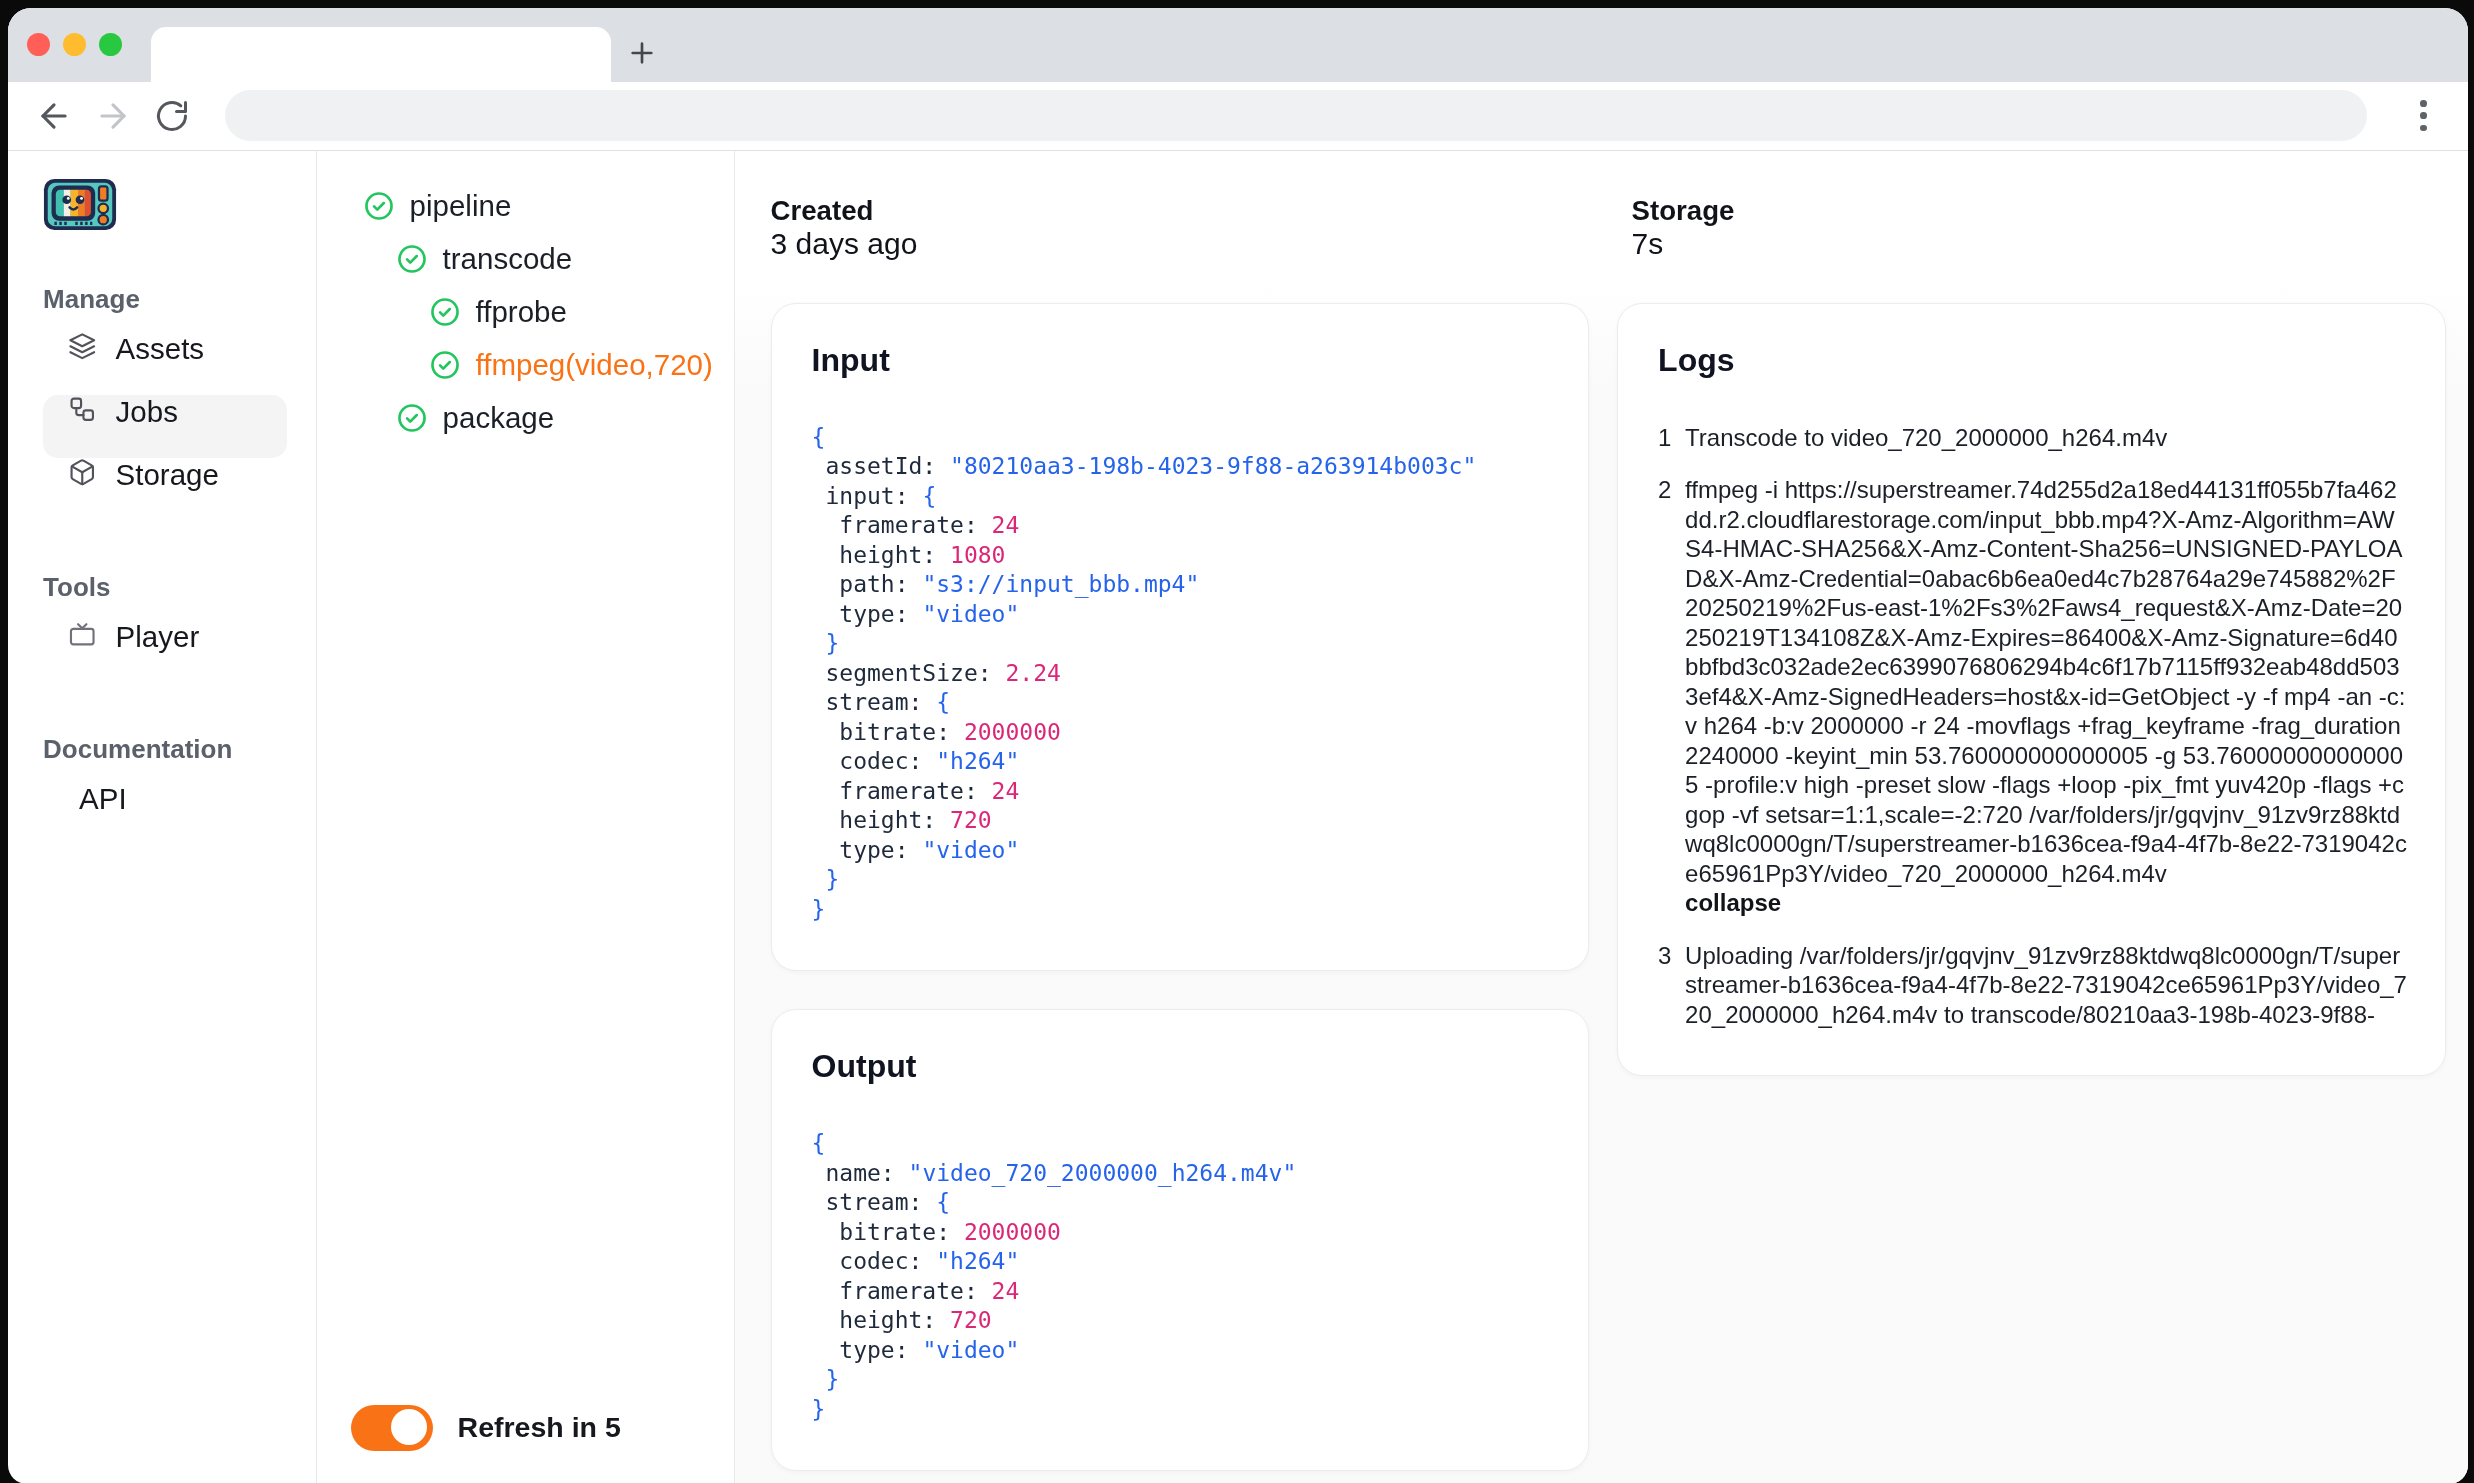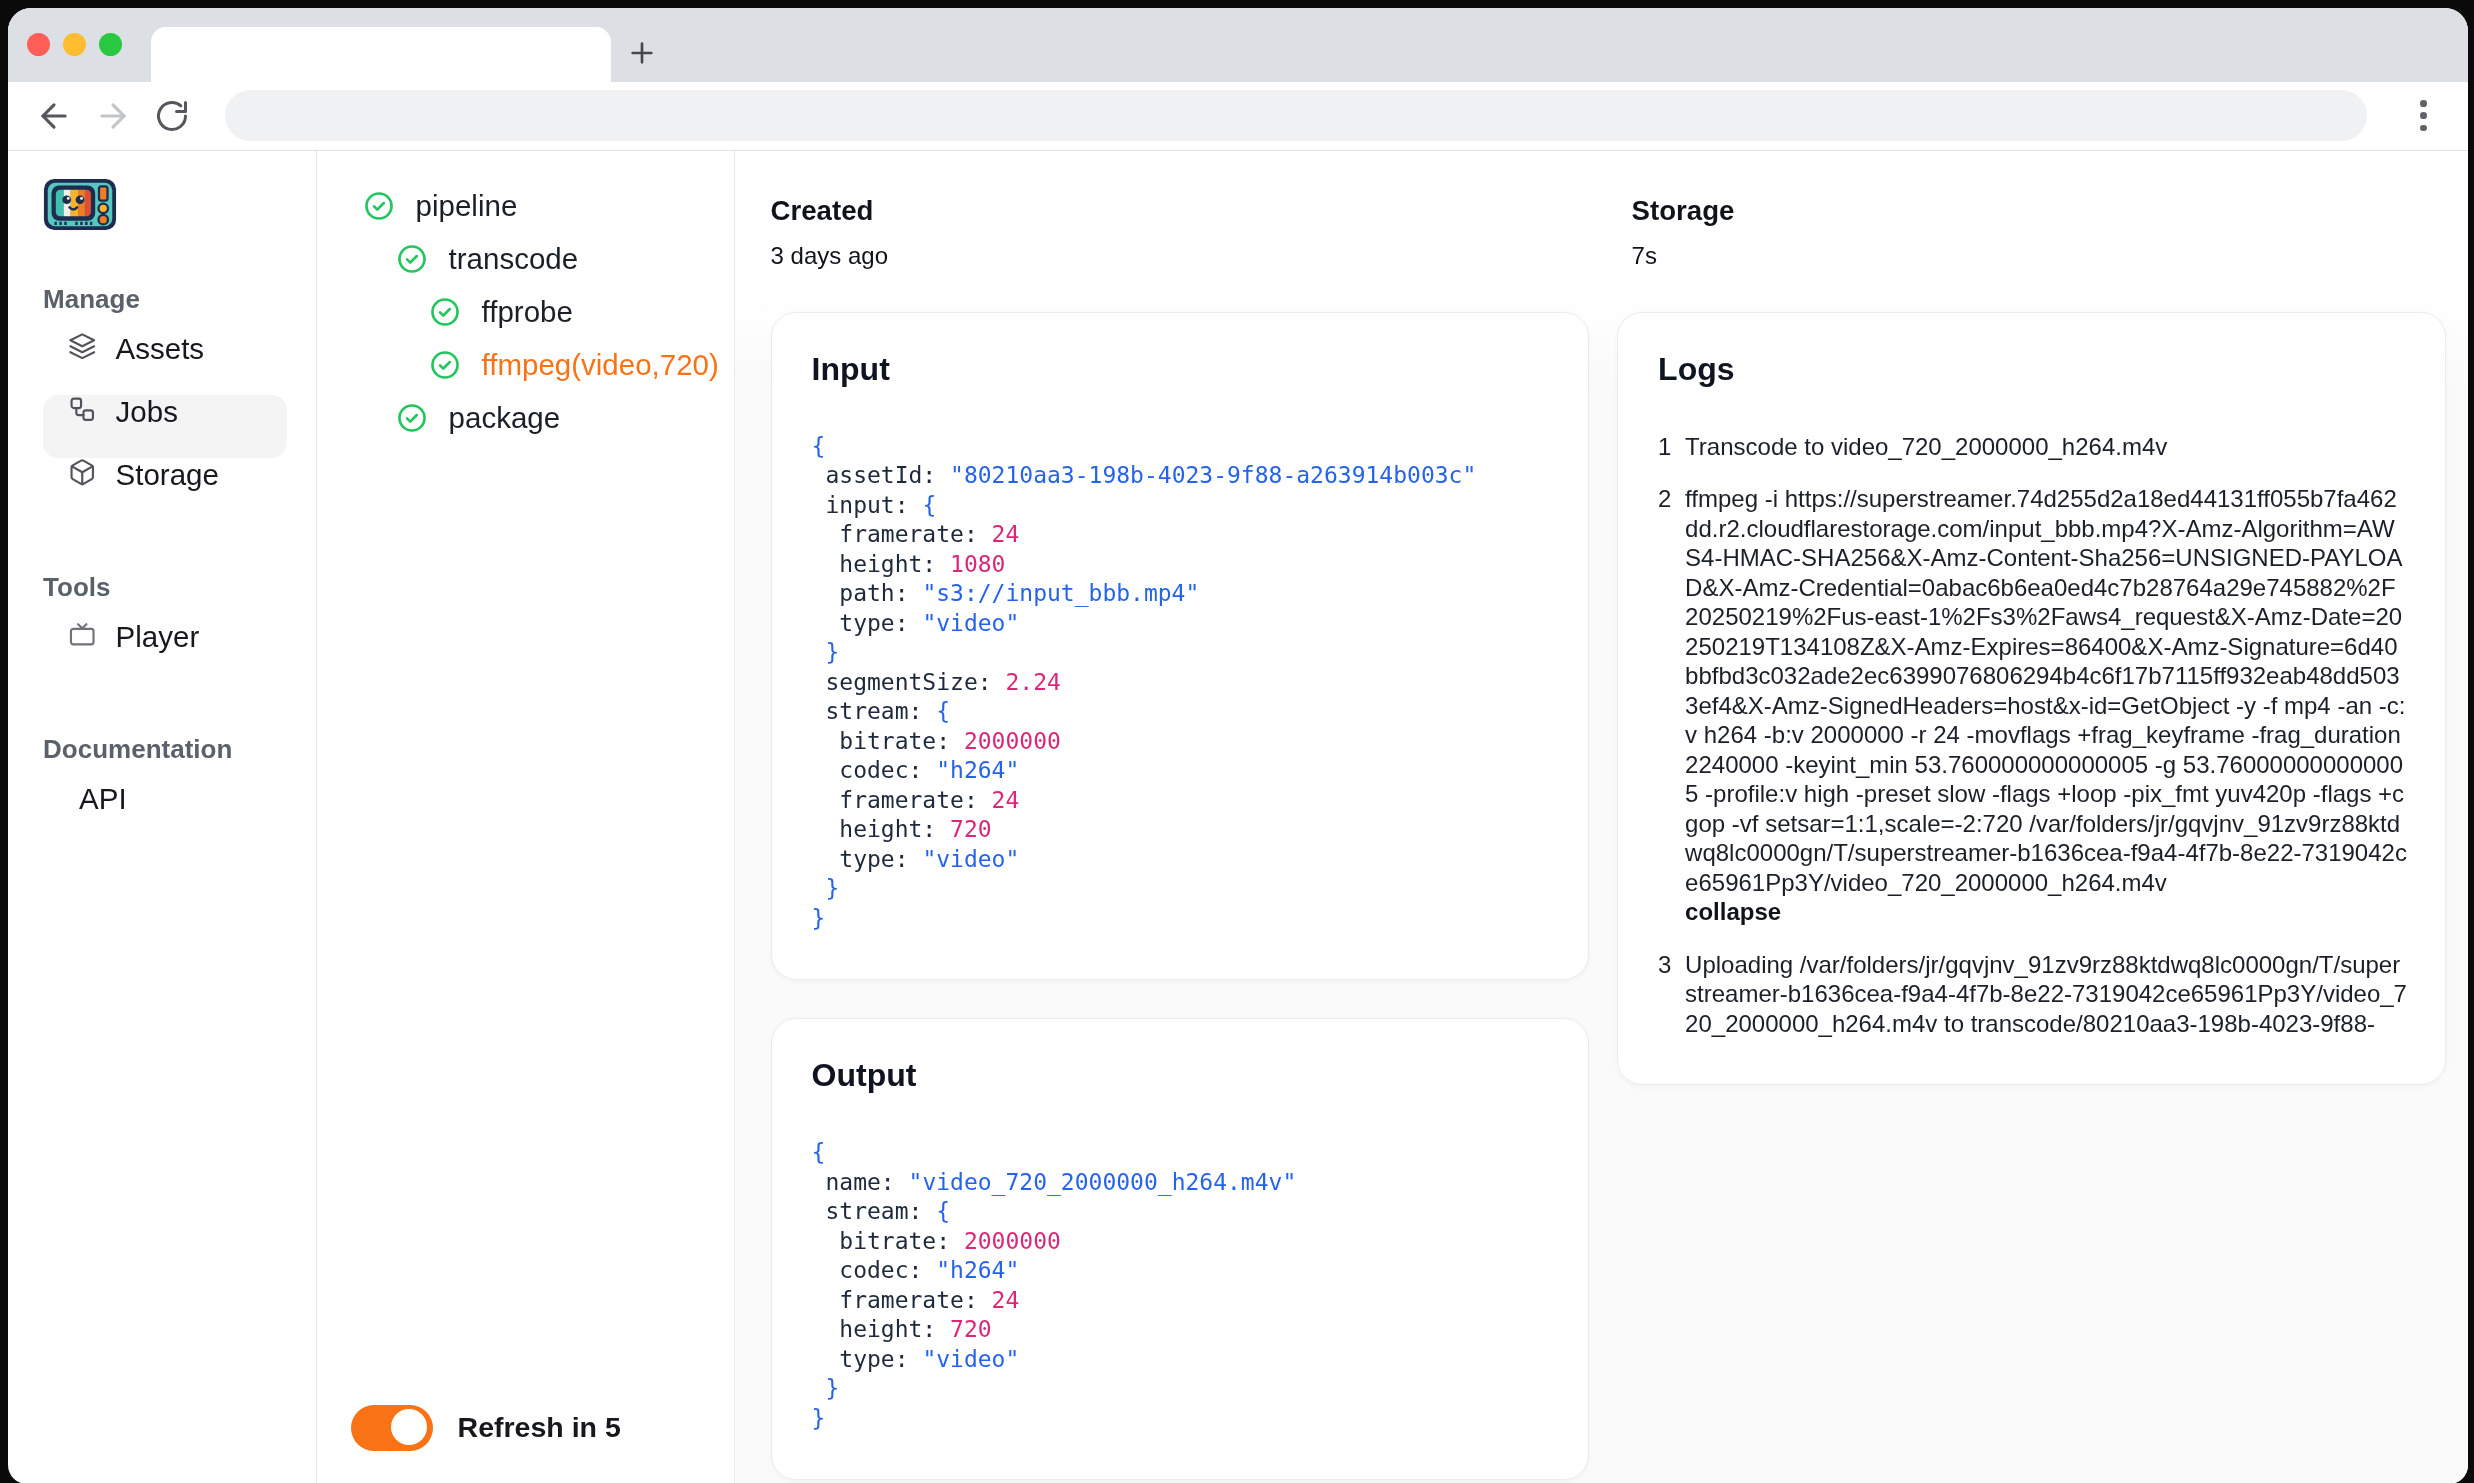--- a/index.html
+++ b/index.html
@@ -24,34 +24,34 @@
   .logo{margin-left:28.5px;width:74px;height:57px;display:block;}
   .nav-section-title{margin:51px 0 17px 28.5px;font-size:26px;font-weight:600;color:#5b616b;}
   .nav-group{margin:0 28.5px;}
   .nav-item{display:flex;align-items:flex-start;height:63px;border-radius:15px;padding-left:25px;gap:19px;cursor:pointer;}
   .nav-item.active{background:#f4f4f5;}
   .nav-item .ni{width:28.5px;height:28.5px;flex:none;color:#52525b;}
   .nav-item span.lbl{font-size:29.5px;color:#16181d;}
   .nav-item.noicon{padding-left:36px;}
 
   .tree{width:417px;border-right:1.9px solid #e8e9eb;flex:none;position:relative;padding-top:28.5px;}
-  .tree-item{display:flex;align-items:center;height:53px;gap:21px;cursor:pointer;}
+  .tree-item{display:flex;align-items:center;height:53px;gap:15px;cursor:pointer;}
   .tree-item .ck{width:32px;height:32px;flex:none;}
   .tree-item span{font-size:29.5px;color:#1b1f27;}
   .tree-item.selected span{color:#f97316;}
   .d0{padding-left:46px;}.d1{padding-left:79px;}.d2{padding-left:112px;}
   .tree-footer{position:absolute;left:34px;bottom:32px;display:flex;align-items:center;gap:25px;font-weight:bold;}
   .toggle{width:82px;height:46px;border-radius:23px;background:#f97316;position:relative;cursor:pointer;flex:none;}
   .toggle .knob{position:absolute;top:4.8px;right:5.7px;width:36px;height:36px;border-radius:50%;background:#fff;}
   .tree-footer .lbl{font-size:28.5px;color:#16181d;}
 
   .detail{flex:1;background:linear-gradient(180deg,#ffffff 0px,#ffffff 133px,#fafafa 238px,#fafafa 100%);padding:44px 28.5px 0 36px;overflow:hidden;}
   .meta-row{display:grid;grid-template-columns:818px 1fr;column-gap:43px;}
   .meta-label{font-size:27.6px;font-weight:600;color:#101319;}
-  .meta-value{font-size:24px;color:#101319;margin-top:15px;}
+  .meta-value{font-size:30px;color:#101319;}
   .cards-row{display:grid;grid-template-columns:818px 829px;column-gap:28.5px;margin-top:42px;align-items:start;}
   .card{background:#fff;border:1.9px solid #ececee;border-radius:25px;padding:38px 38px 46px 40px;box-shadow:0 1.9px 5.7px rgba(0,0,0,.03);}
   .card + .card{margin-top:38px;}
   .card-title{font-size:32px;font-weight:600;color:#0f1420;}
 
   .code{margin-top:44px;font-family:"DejaVu Sans Mono",monospace;font-size:23px;line-height:29.5px;white-space:pre;}
   .tok-k{color:#1e293b;}
   .tok-p{color:#2563eb;}
   .tok-s{color:#2563eb;}
   .tok-n{color:#db2777;}

